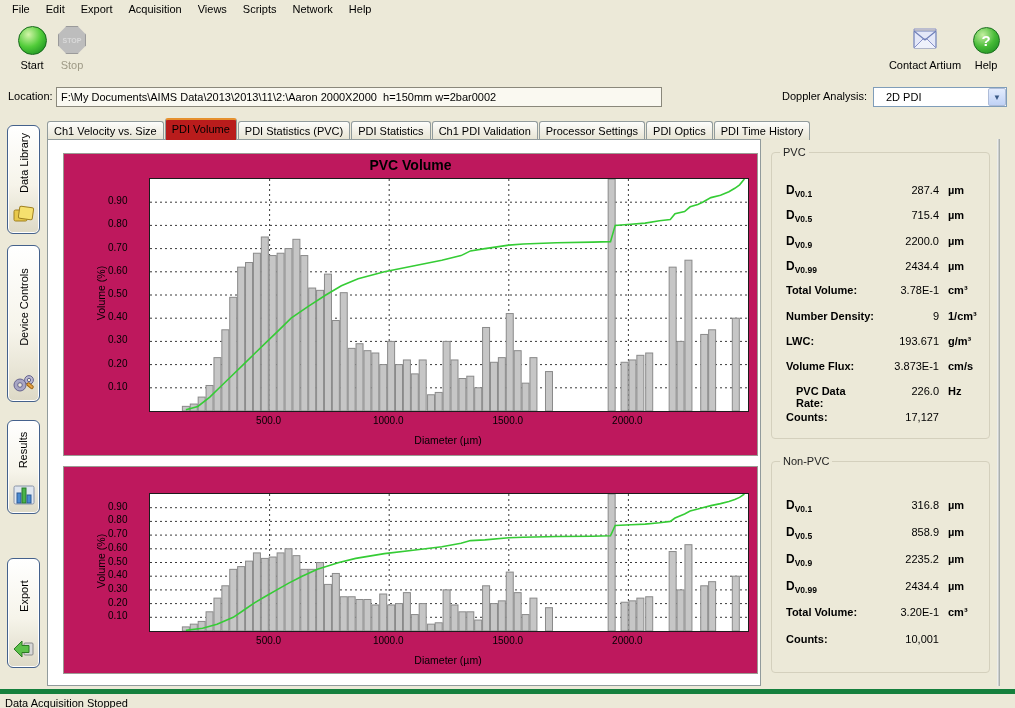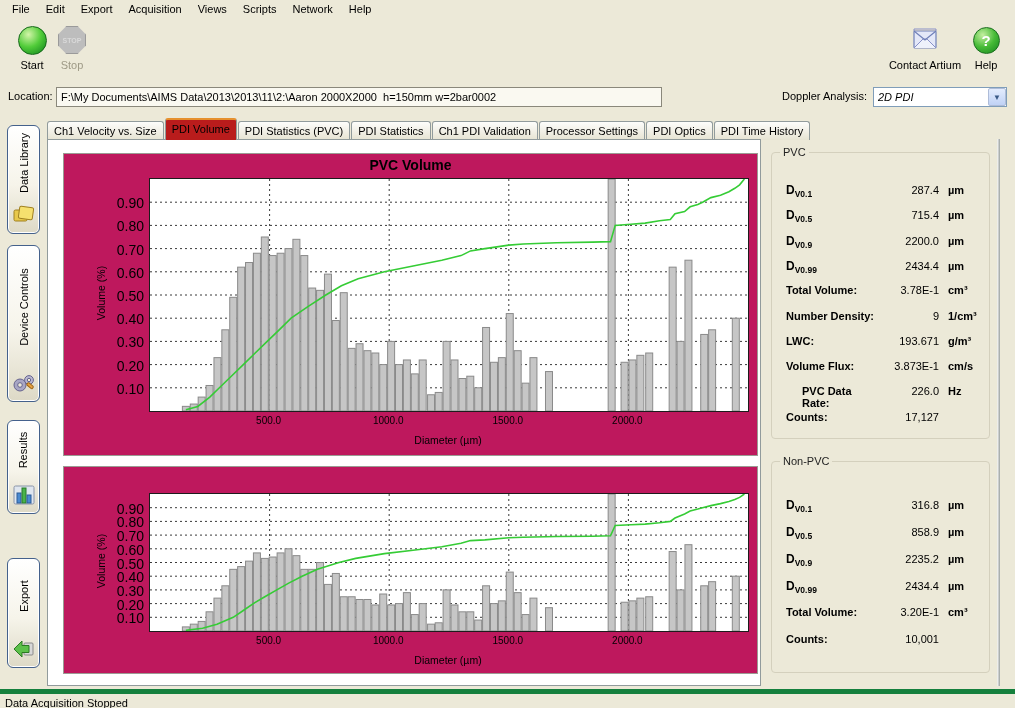--- a/index.html
+++ b/index.html
@@ -26,37 +26,37 @@
       background:radial-gradient(circle at 35% 28%, #c4efa0, #46bb36 50%, #1f8f23 90%);
       display:flex;align-items:center;justify-content:center;color:#fff;font-weight:bold;font-size:15px;}
 
   
   .locrow{position:absolute;left:0;top:84px;width:100%;height:26px;}
   .loclabel{position:absolute;left:8px;top:6px;}
   .locinput{position:absolute;left:56px;top:3px;width:596px;height:16px;border:1px solid #8a887b;
       background:#faf9f1;font-family:"Liberation Sans","DejaVu Sans",sans-serif;font-size:11px;padding:1px 4px;color:#000;}
   .doplabel{position:absolute;right:148px;top:6px;}
   .combo{position:absolute;right:8px;top:3px;width:132px;height:18px;border:1px solid #7f9db9;background:#fff;display:flex;align-items:center;}
-  .combo .cval{flex:1;padding-left:4px;font-style:italic;}
+  .combo .cval{flex:1;padding-left:12px;}
   .combo .cbtn{width:16px;height:16px;margin:0;border:1px solid #aebcd8;border-radius:2px;
       background:linear-gradient(to bottom,#e3ecfd,#c0d2f5);display:flex;align-items:center;justify-content:center;
       color:#3a5a86;font-size:8px;}
 
   
   .tabstrip{position:absolute;left:47px;top:119px;height:21px;display:flex;align-items:flex-end;}
   .tab{height:18px;line-height:18px;padding:0 6px;margin-right:1px;border:1px solid #919b9c;border-bottom:none;
       border-radius:3px 3px 0 0;background:linear-gradient(to bottom,#fdfdfb,#e6e3d2);white-space:nowrap;cursor:default;}
   .tab.active{height:20px;line-height:19px;background:#b91c1c;border-top:2px solid #e6902e;position:relative;z-index:3;}
 
   
   .tabpage{position:absolute;left:47px;top:139px;width:714px;height:547px;background:#fff;border:1px solid #919b9c;box-sizing:border-box;z-index:1;}
   .chart-panel{position:absolute;left:15px;width:695px;background:#be185d;border:1px solid #9b9b93;box-sizing:border-box;}
   .chart-title{position:absolute;left:0;right:0;text-align:center;font-size:14px;font-weight:bold;}
   .plot{position:absolute;border:1px solid #1c1c1c;background:#fff;box-sizing:content-box;}
-  .ytick{position:absolute;width:36px;text-align:right;font-size:14px;}
+  .ytick{position:absolute;width:36px;font-size:10px;}
   .xtick{position:absolute;width:50px;text-align:center;font-size:10px;}
   .ylab{position:absolute;font-size:10.5px;white-space:nowrap;transform:rotate(-90deg);transform-origin:center;}
   .xlab{position:absolute;font-size:10.5px;text-align:center;}
 
   
   .groupbox{position:absolute;left:771px;width:219px;border:1px solid #d4d0bd;border-radius:4px;box-sizing:border-box;}
   .groupbox .legend{position:absolute;top:-7px;left:8px;background:#ece9d8;padding:0 3px;color:#232323;}
   .srow{display:grid;grid-template-columns:1fr 64px 42px;align-items:baseline;padding:0 8px 0 14px;}
   .slabel{font-weight:bold;}
   .sval{text-align:right;}
@@ -367,21 +367,21 @@
       <div class="srow" style="position: absolute; left: 0px; right: 0px; top: 181.8px;">
         <span class="slabel">LWC:</span>
         <span class="sval">193.671</span>
         <span class="sunit">g/m³</span>
       </div>
       <div class="srow" style="position: absolute; left: 0px; right: 0px; top: 207.1px;">
         <span class="slabel">Volume Flux:</span>
         <span class="sval">3.873E-1</span>
         <span class="sunit">cm/s</span>
       </div>
-      <div class="srow" style="position: absolute; left: 16px; right: 0px; top: 232.4px;">
+      <div class="srow" style="position: absolute; left: 10px; right: 0px; top: 232.4px;">
         <span class="slabel">PVC Data Rate:</span>
         <span class="sval">226.0</span>
         <span class="sunit">Hz</span>
       </div>
       <div class="srow" style="position: absolute; left: 0px; right: 0px; top: 257.7px;">
         <span class="slabel">Counts:</span>
         <span class="sval">17,127</span>
         <span class="sunit"></span>
       </div>
     </div>

